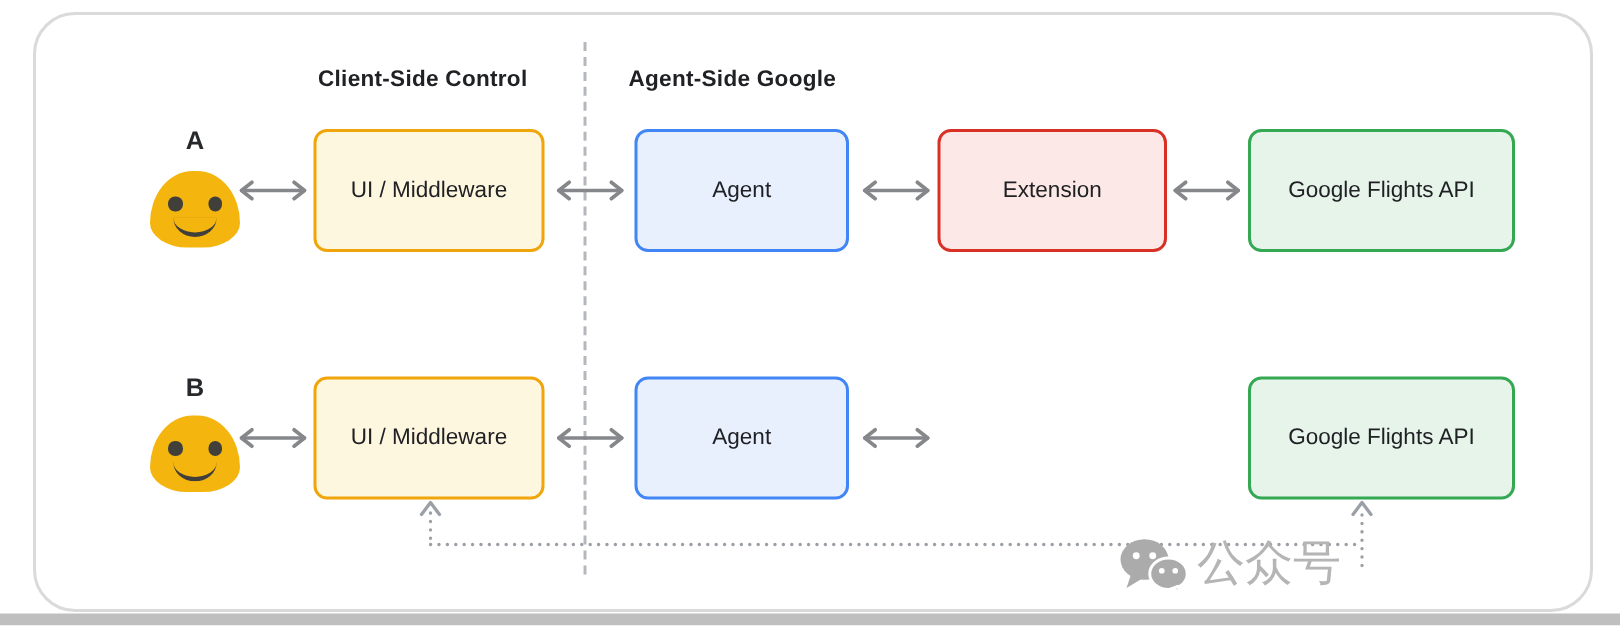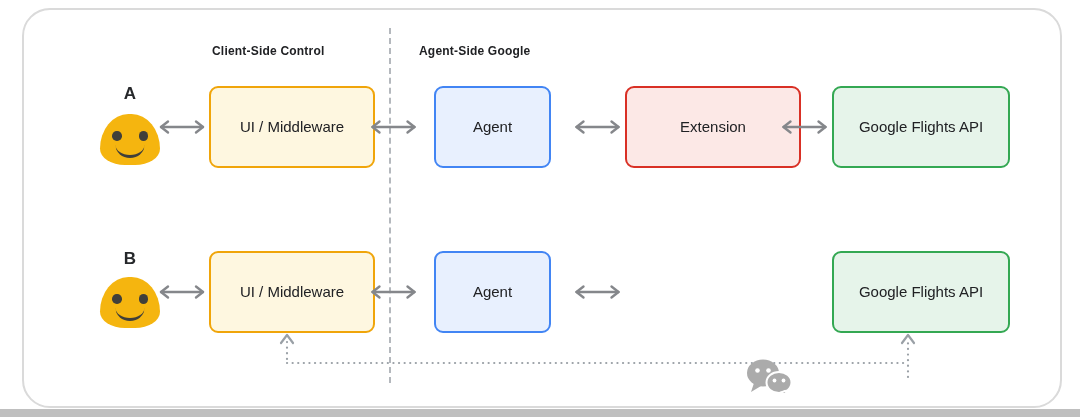--- a/index.html
+++ b/index.html
@@ -16,21 +16,21 @@
   *{margin:0;padding:0;box-sizing:border-box}
   body{font-family:"Liberation Sans",sans-serif;background:#fff}
   .canvas{position:relative;width:1080px;height:417px;background:#fff;overflow:hidden}
   .card{position:absolute;left:22px;top:8px;width:1040px;height:400px;
         background:#fff;border:2px solid #dadada;border-radius:28px}
   .bottom-strip{position:absolute;left:0;top:409px;width:1080px;height:8px;background:#bfbfbf}
 
   .divider{position:absolute;left:389px;top:28px;height:355px;width:0;
            border-left:2px dashed var(--divider_gray)}
 
-  .sec-label{position:absolute;top:44px;font-size:12px;font-weight:700;
+  .sec-label{position:absolute;top:44px;font-size:15px;font-weight:700;
              color:var(--text_dark);letter-spacing:.2px;white-space:nowrap}
   .sec-client{left:212px}
   .sec-agent{left:419px}
 
   .person-label{position:absolute;left:98px;width:64px;text-align:center;
                 font-size:17px;font-weight:700;color:#26282B}
   .pl-a{top:84px}.pl-b{top:249px}
 
   .blob{position:absolute;left:100px;width:60px;height:51px;background:var(--emoji_yellow);
         border-radius:50% 50% 44% 44% / 72% 72% 34% 34%}
@@ -40,23 +40,23 @@
   .blob .eye-l{left:12px}.blob .eye-r{right:12px}
   .blob .smile{position:absolute;bottom:7px;left:50%;transform:translateX(-50%);
                width:29px;height:13px;border-bottom:3.5px solid var(--emoji_face);
                border-radius:0 0 50% 50% / 0 0 100% 100%}
 
   .node{position:absolute;height:82px;border-radius:9px;border:2px solid;
         display:flex;align-items:center;justify-content:center;text-align:center;
         font-size:15px;font-weight:500;color:var(--text_dark);line-height:1.3;
         padding:0 16px}
   .r1-node{top:86px}.r2-node{top:251px}
-  .col-ui{left:209px;width:166px}
-  .col-agent{left:434px;width:117px}
-  .col-mid{left:625px;width:176px}
+  .col-ui{left:209px;width:154px}
+  .col-agent{left:423px;width:143px}
+  .col-mid{left:625px;width:153px}
   .col-api{left:832px;width:178px}
   .node--yellow{background:var(--yellow_fill);border-color:var(--yellow_border)}
   .node--blue{background:var(--blue_fill);border-color:var(--blue_border)}
   .node--red{background:var(--red_fill);border-color:var(--red_border)}
   .node--green{background:var(--green_fill);border-color:var(--green_border)}
   .node--orange{background:var(--orange_fill);border-color:var(--orange_border)}
 
   .ar{position:absolute;height:16px;color:var(--arrow_gray)}
   .r1-ar{top:119px}.r2-ar{top:284px}
   .a1{left:157px;width:50px}
@@ -196,13 +196,14 @@
       <g fill="currentColor" stroke="#fff" stroke-width="2">
         <ellipse cx="33" cy="24.5" rx="12.5" ry="10.5"></ellipse>
         <polygon points="39,33 43,37.5 35,34.5"></polygon>
       </g>
       <g fill="#fff">
         <circle cx="28.5" cy="22.5" r="1.9"></circle>
         <circle cx="37.5" cy="22.5" r="1.9"></circle>
       </g>
     </svg>
   </div>
+  <div class="wm-text wm-left">公众号</div>
 </div>
 
 </body></html>

